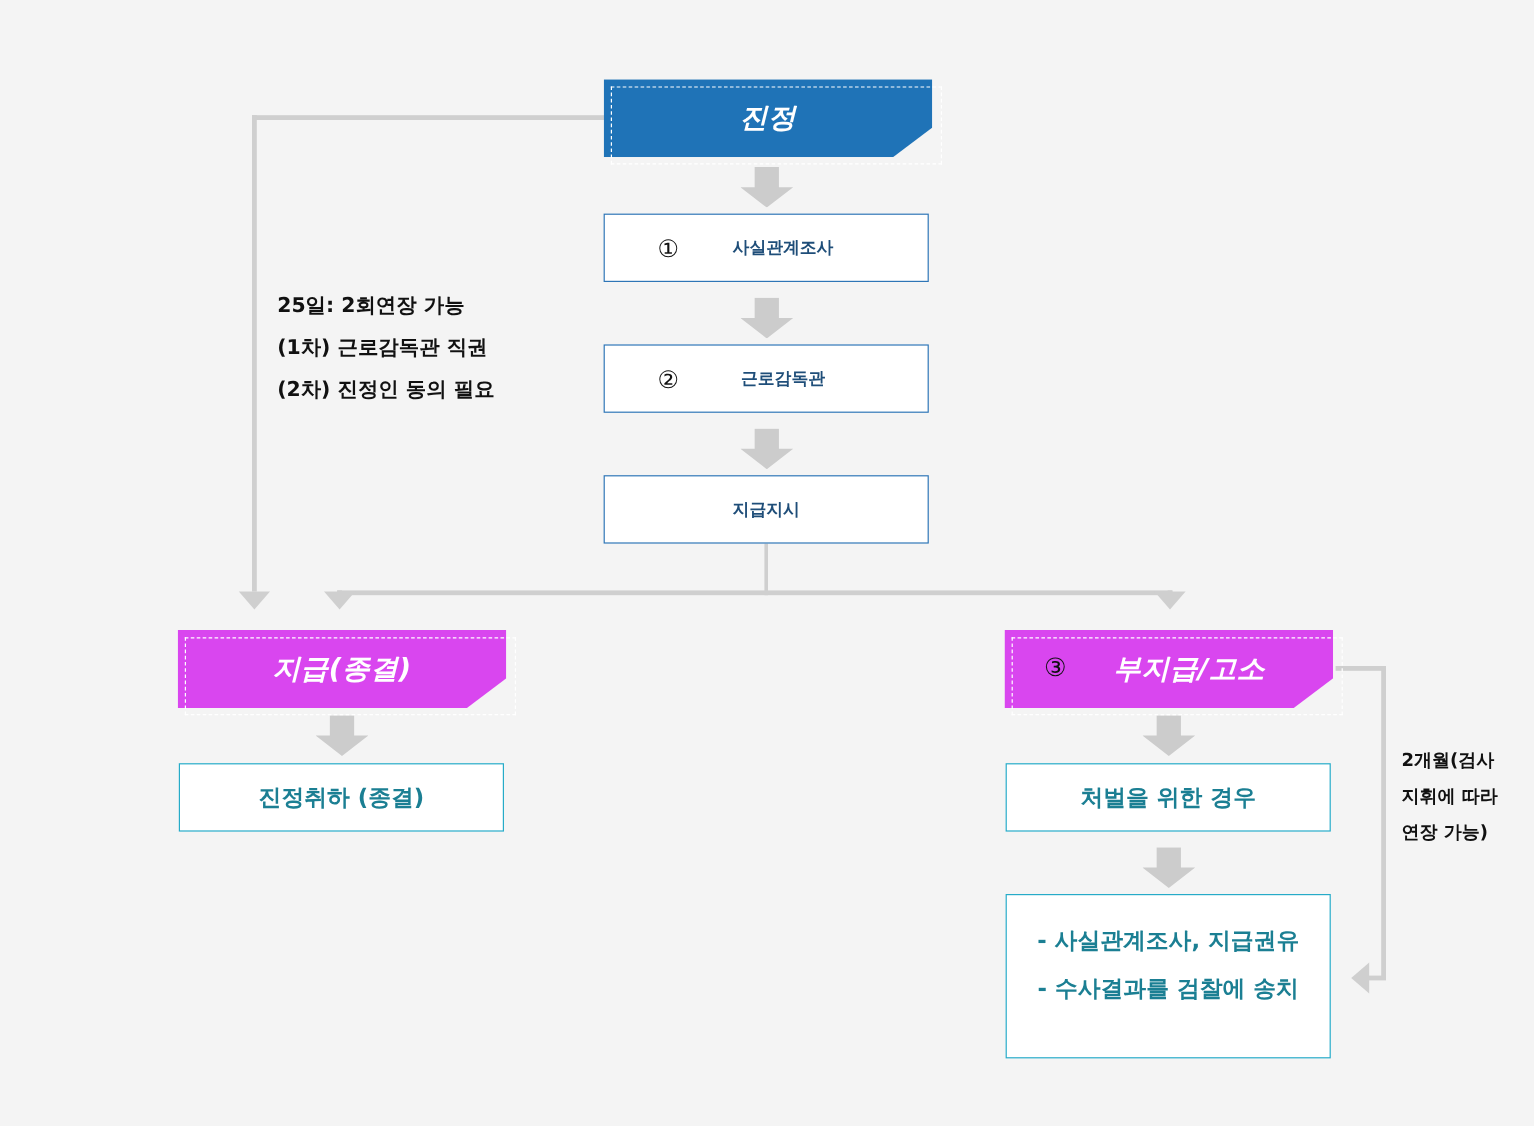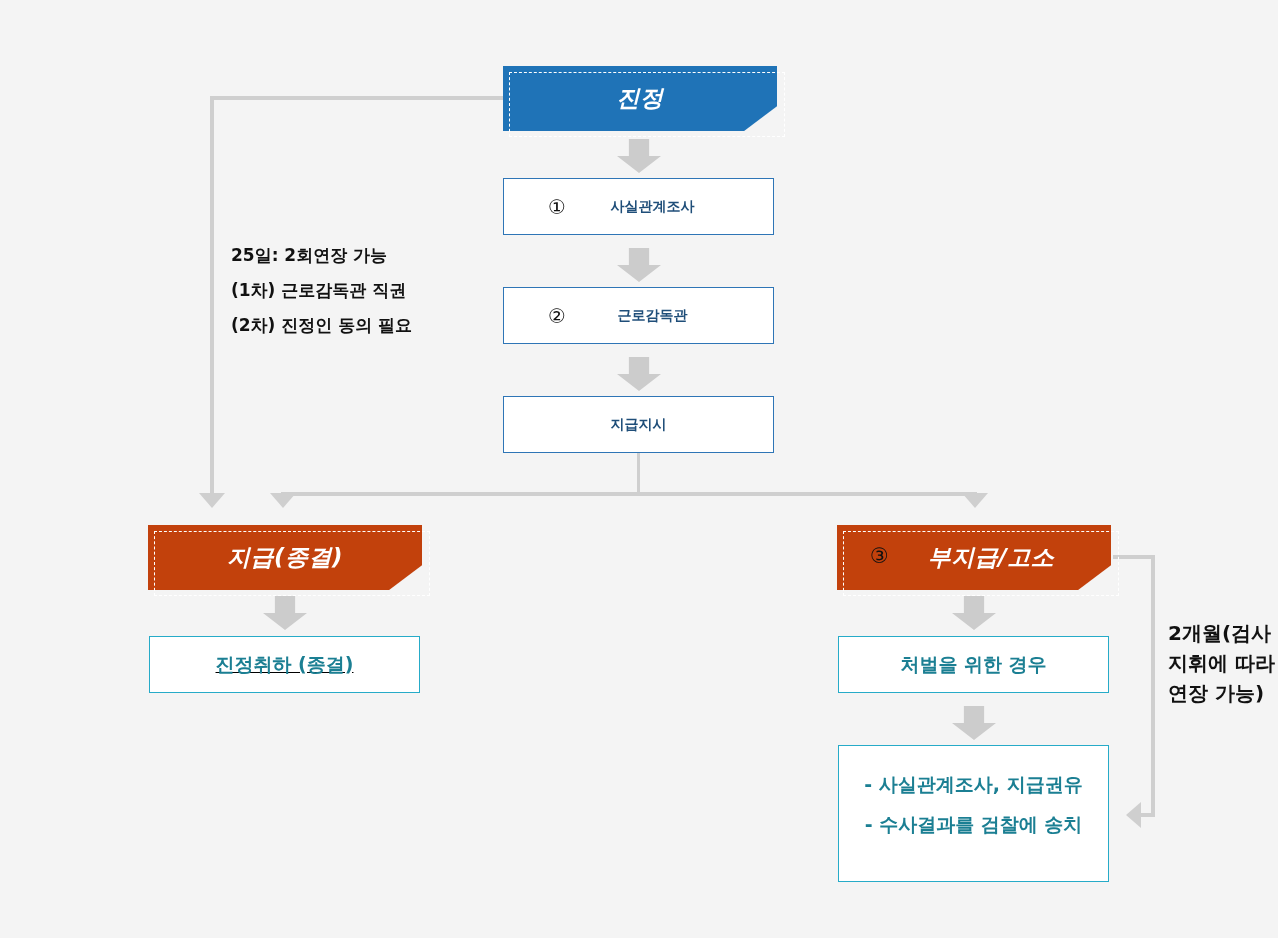--- a/index.html
+++ b/index.html
@@ -45,21 +45,21 @@
   .banner-wrap {
     position: absolute;
   }
   .banner-dash {
     position: absolute;
     border: 1px dashed #ffffff;
     box-sizing: border-box;
     pointer-events: none;
   }
   .banner-blue  { background: #1f73b7; }
-  .banner-cyan  { background: #c2410c; }
+  .banner-cyan  { background: #d946ef; }
 
   .circle-num {
     position: absolute;
     color: #111111;
     font-size: 20px;
     font-weight: normal;
     line-height: 1;
   }
   .circle-num.on-banner { color: #111111; font-size: 21px; }
 
@@ -106,21 +106,21 @@
   .note {
     position: absolute;
     color: #111111;
     font-size: 17px;
     font-weight: bold;
     line-height: 35px;
     white-space: nowrap;
   }
   .note-right {
     line-height: 30px;
-    font-size: 20px;
+    font-size: 15px;
   }
 
   
   .line-v {
     position: absolute;
     background: #cfcfcf;
     width: 4px;
   }
   .line-h {
     position: absolute;
@@ -212,21 +212,21 @@
     <span class="box-label">지급지시</span>
   </div>
 
   <div class="banner-wrap" style="left:148px; top:525px; width:274px; height:65px;">
     <div class="node banner banner-cyan" style="left:0; top:0; width:274px; height:65px;">
       <span class="banner-label">지급(종결)</span>
     </div>
     <div class="banner-dash" style="left:6px; top:6px; width:276px; height:65px;"></div>
   </div>
 
-  <div class="node box box-cyan" style="left:149px; top:636px; width:271px; height:57px;text-decoration:underline;">
+  <div class="node box box-cyan" style="left:149px; top:636px; width:271px; height:57px;">
     <span class="box-label">진정취하 (종결)</span>
   </div>
 
   <div class="banner-wrap" style="left:837px; top:525px; width:274px; height:65px;">
     <div class="node banner banner-cyan" style="left:0; top:0; width:274px; height:65px;">
       <span class="circle-num on-banner" style="left:33px; top:21px;">③</span>
       <span class="banner-label" style="margin-left:34px;">부지급/고소</span>
     </div>
     <div class="banner-dash" style="left:6px; top:6px; width:276px; height:65px;"></div>
   </div>

